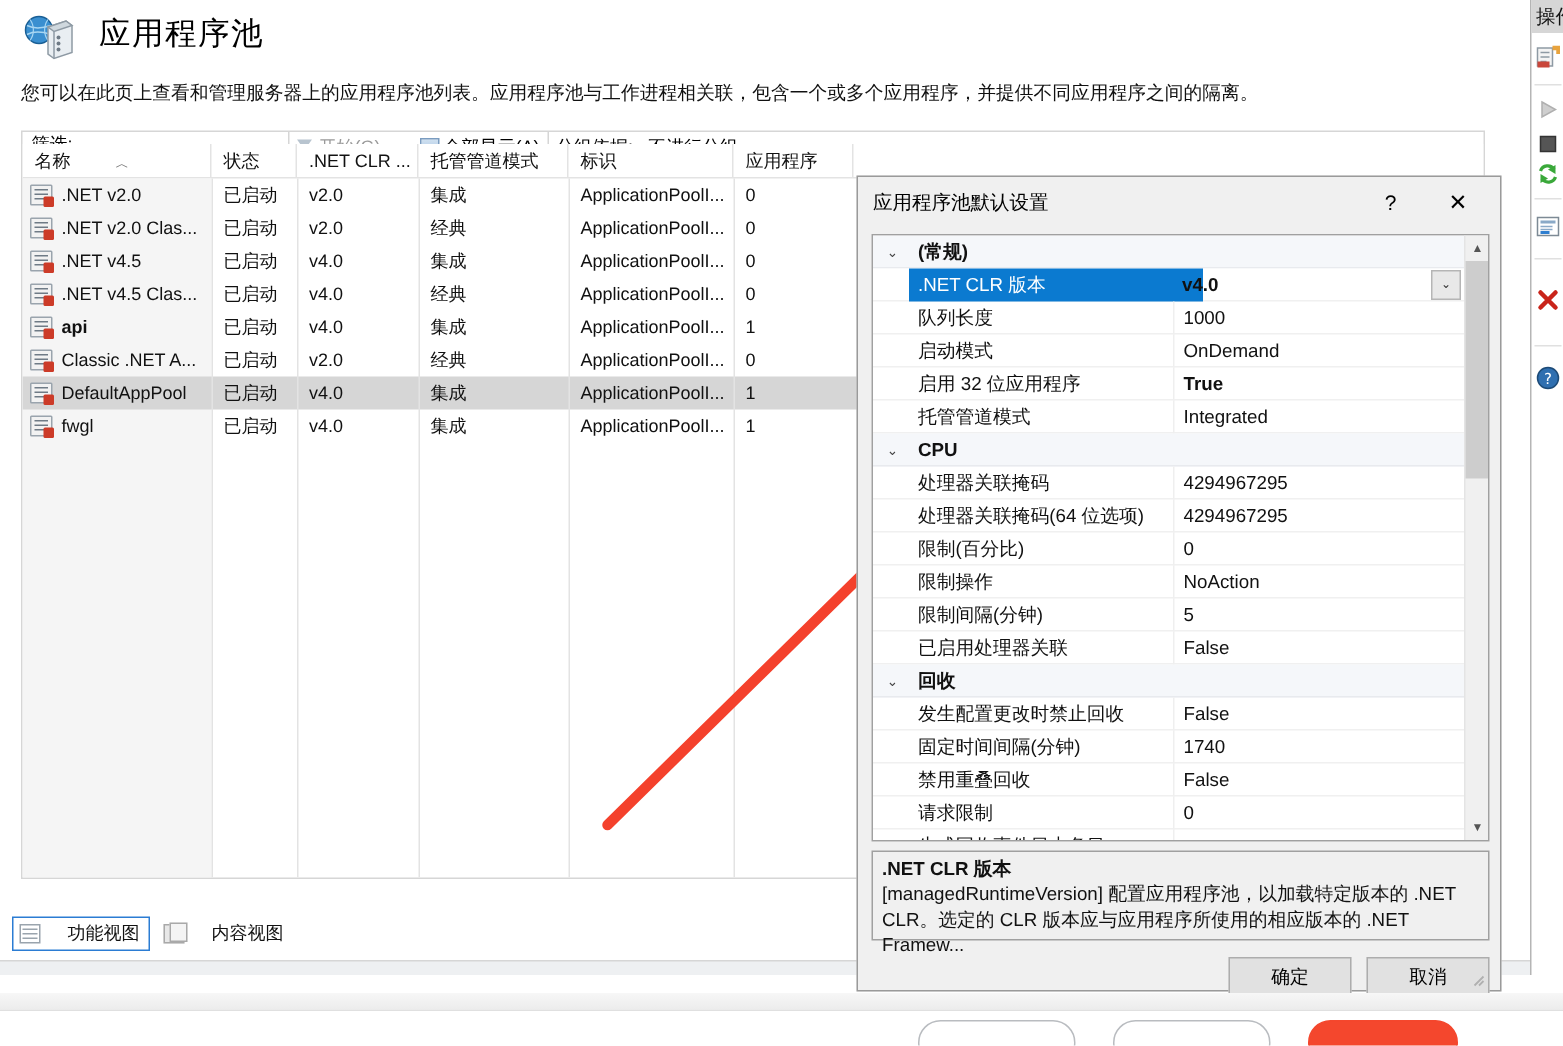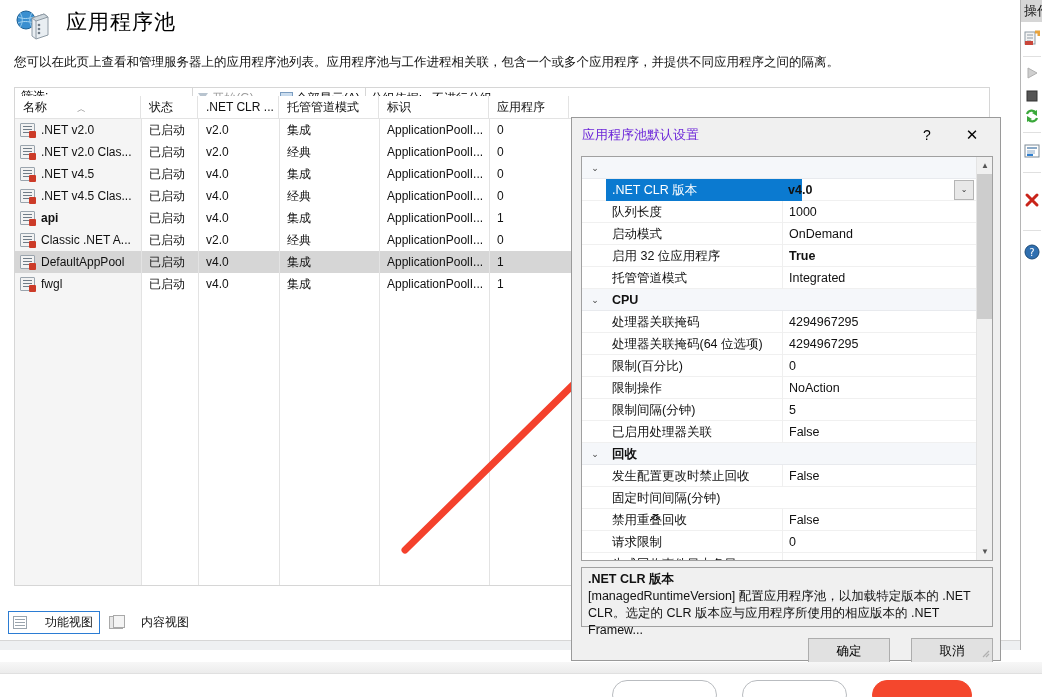--- a/index.html
+++ b/index.html
@@ -167,21 +167,21 @@
   .act-sep { position:absolute; left:2px; width:18px; height:1px; background:#e0e0e0; }
 
   
   #dialog {
     position:absolute; left:571px; top:117px; width:430px; height:544px;
     background:#f0f0f0; border:1px solid #9a9a9a;
     box-shadow: 0 0 0 0 rgba(0,0,0,0);
   }
   #dlg-titlebar { position:relative; height:34px; background:#f0f0f0; }
   #dlg-title {
-    position:absolute; left:10px; top:8px; font-size:13px; color:#6d28d9; white-space:nowrap;
+    position:absolute; left:10px; top:8px; font-size:13px; color:#000000; white-space:nowrap;
   }
   #dlg-help {
     position:absolute; right:58px; top:4px; width:30px; height:26px;
     display:flex; align-items:center; justify-content:center;
     font-size:14px; color:#000;
   }
   #dlg-close {
     position:absolute; right:10px; top:4px; width:36px; height:26px;
     display:flex; align-items:center; justify-content:center;
     font-size:15px; color:#000; font-family:"DejaVu Sans",sans-serif;
@@ -255,21 +255,21 @@
   #desc-title { font-size:12.5px; font-weight:bold; color:#111; }
   #desc-text { font-size:12.5px; color:#111; line-height:17px; }
 
   
   #dlg-buttons {
     position:absolute; left:0; top:482px; width:412px; height:30px;
     display:flex; justify-content:flex-end; gap:10px;
   }
   .dlg-btn {
     width:82px; height:27px; background:#e1e1e1; border:1px solid #adadad;
-    font-size:12.5px; font-family:inherit; color:#000; cursor:default;margin-left:11px;
+    font-size:12.5px; font-family:inherit; color:#000; cursor:default;
   }
   #dlg-resize-grip {
     position:absolute; right:3px; bottom:2px; width:10px; height:10px;
   }
 
   
   #bg-bottom {
     position:absolute; left:0; top:662px; width:1042px; height:35px; background:#ffffff;
   }
   #bg-bar { position:absolute; left:0; top:0; width:1042px; height:12px;
@@ -474,20 +474,21 @@
       <div id="dlg-title">应用程序池默认设置</div>
       <div id="dlg-help">?</div>
       <div id="dlg-close">✕</div>
     </div>
 
     <div id="propgrid">
       <div id="pg-box">
         <div id="pg-rows">
             <div class="pg-row category">
               <span class="pg-expander">⌄</span>
+              <span class="pg-name">(常规)</span>
             </div>
             <div class="pg-row prop selected">
               <span class="pg-name">.NET CLR 版本</span>
               <span class="pg-value bold">v4.0</span>
               <span class="pg-dropdown" style="right: 18px;">⌄</span>
             </div>
             <div class="pg-row prop">
               <span class="pg-name">队列长度</span>
               <span class="pg-value">1000</span>
             </div>
@@ -534,20 +535,21 @@
             <div class="pg-row category">
               <span class="pg-expander">⌄</span>
               <span class="pg-name">回收</span>
             </div>
             <div class="pg-row prop">
               <span class="pg-name">发生配置更改时禁止回收</span>
               <span class="pg-value">False</span>
             </div>
             <div class="pg-row prop">
               <span class="pg-name">固定时间间隔(分钟)</span>
+              <span class="pg-value">1740</span>
             </div>
             <div class="pg-row prop">
               <span class="pg-name">禁用重叠回收</span>
               <span class="pg-value">False</span>
             </div>
             <div class="pg-row prop">
               <span class="pg-name">请求限制</span>
               <span class="pg-value">0</span>
             </div>
             <div class="pg-row prop">

